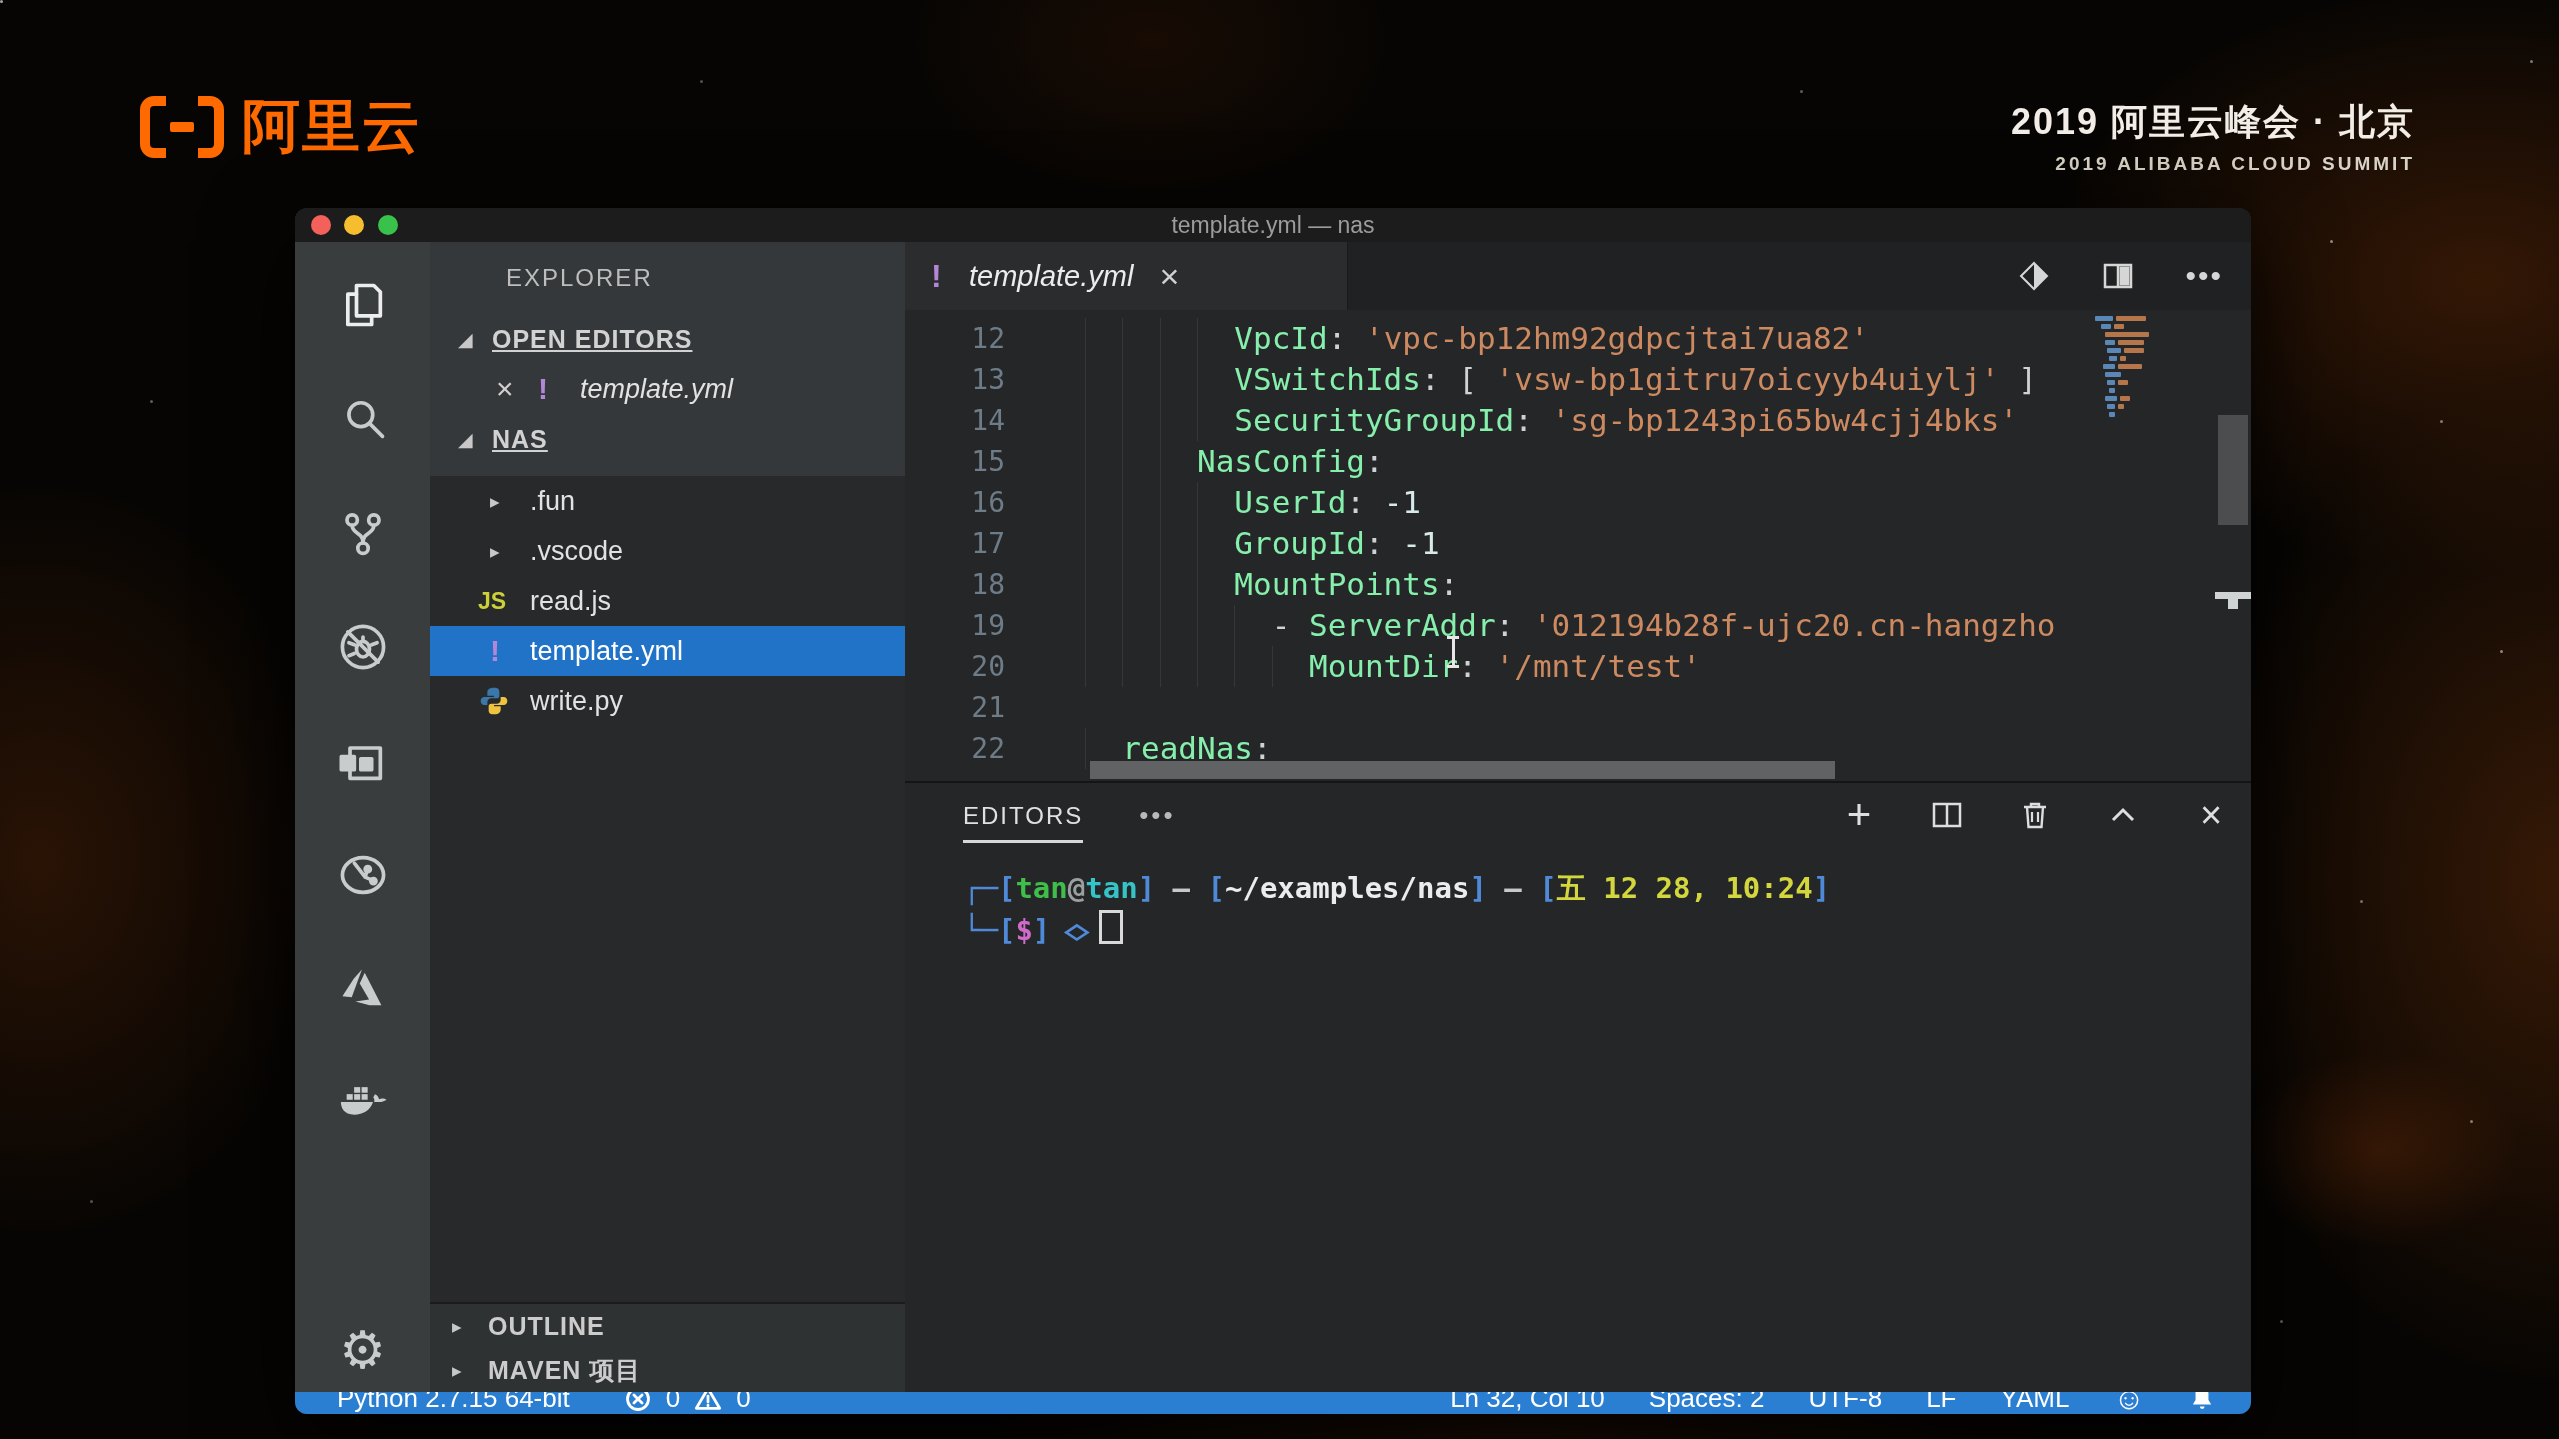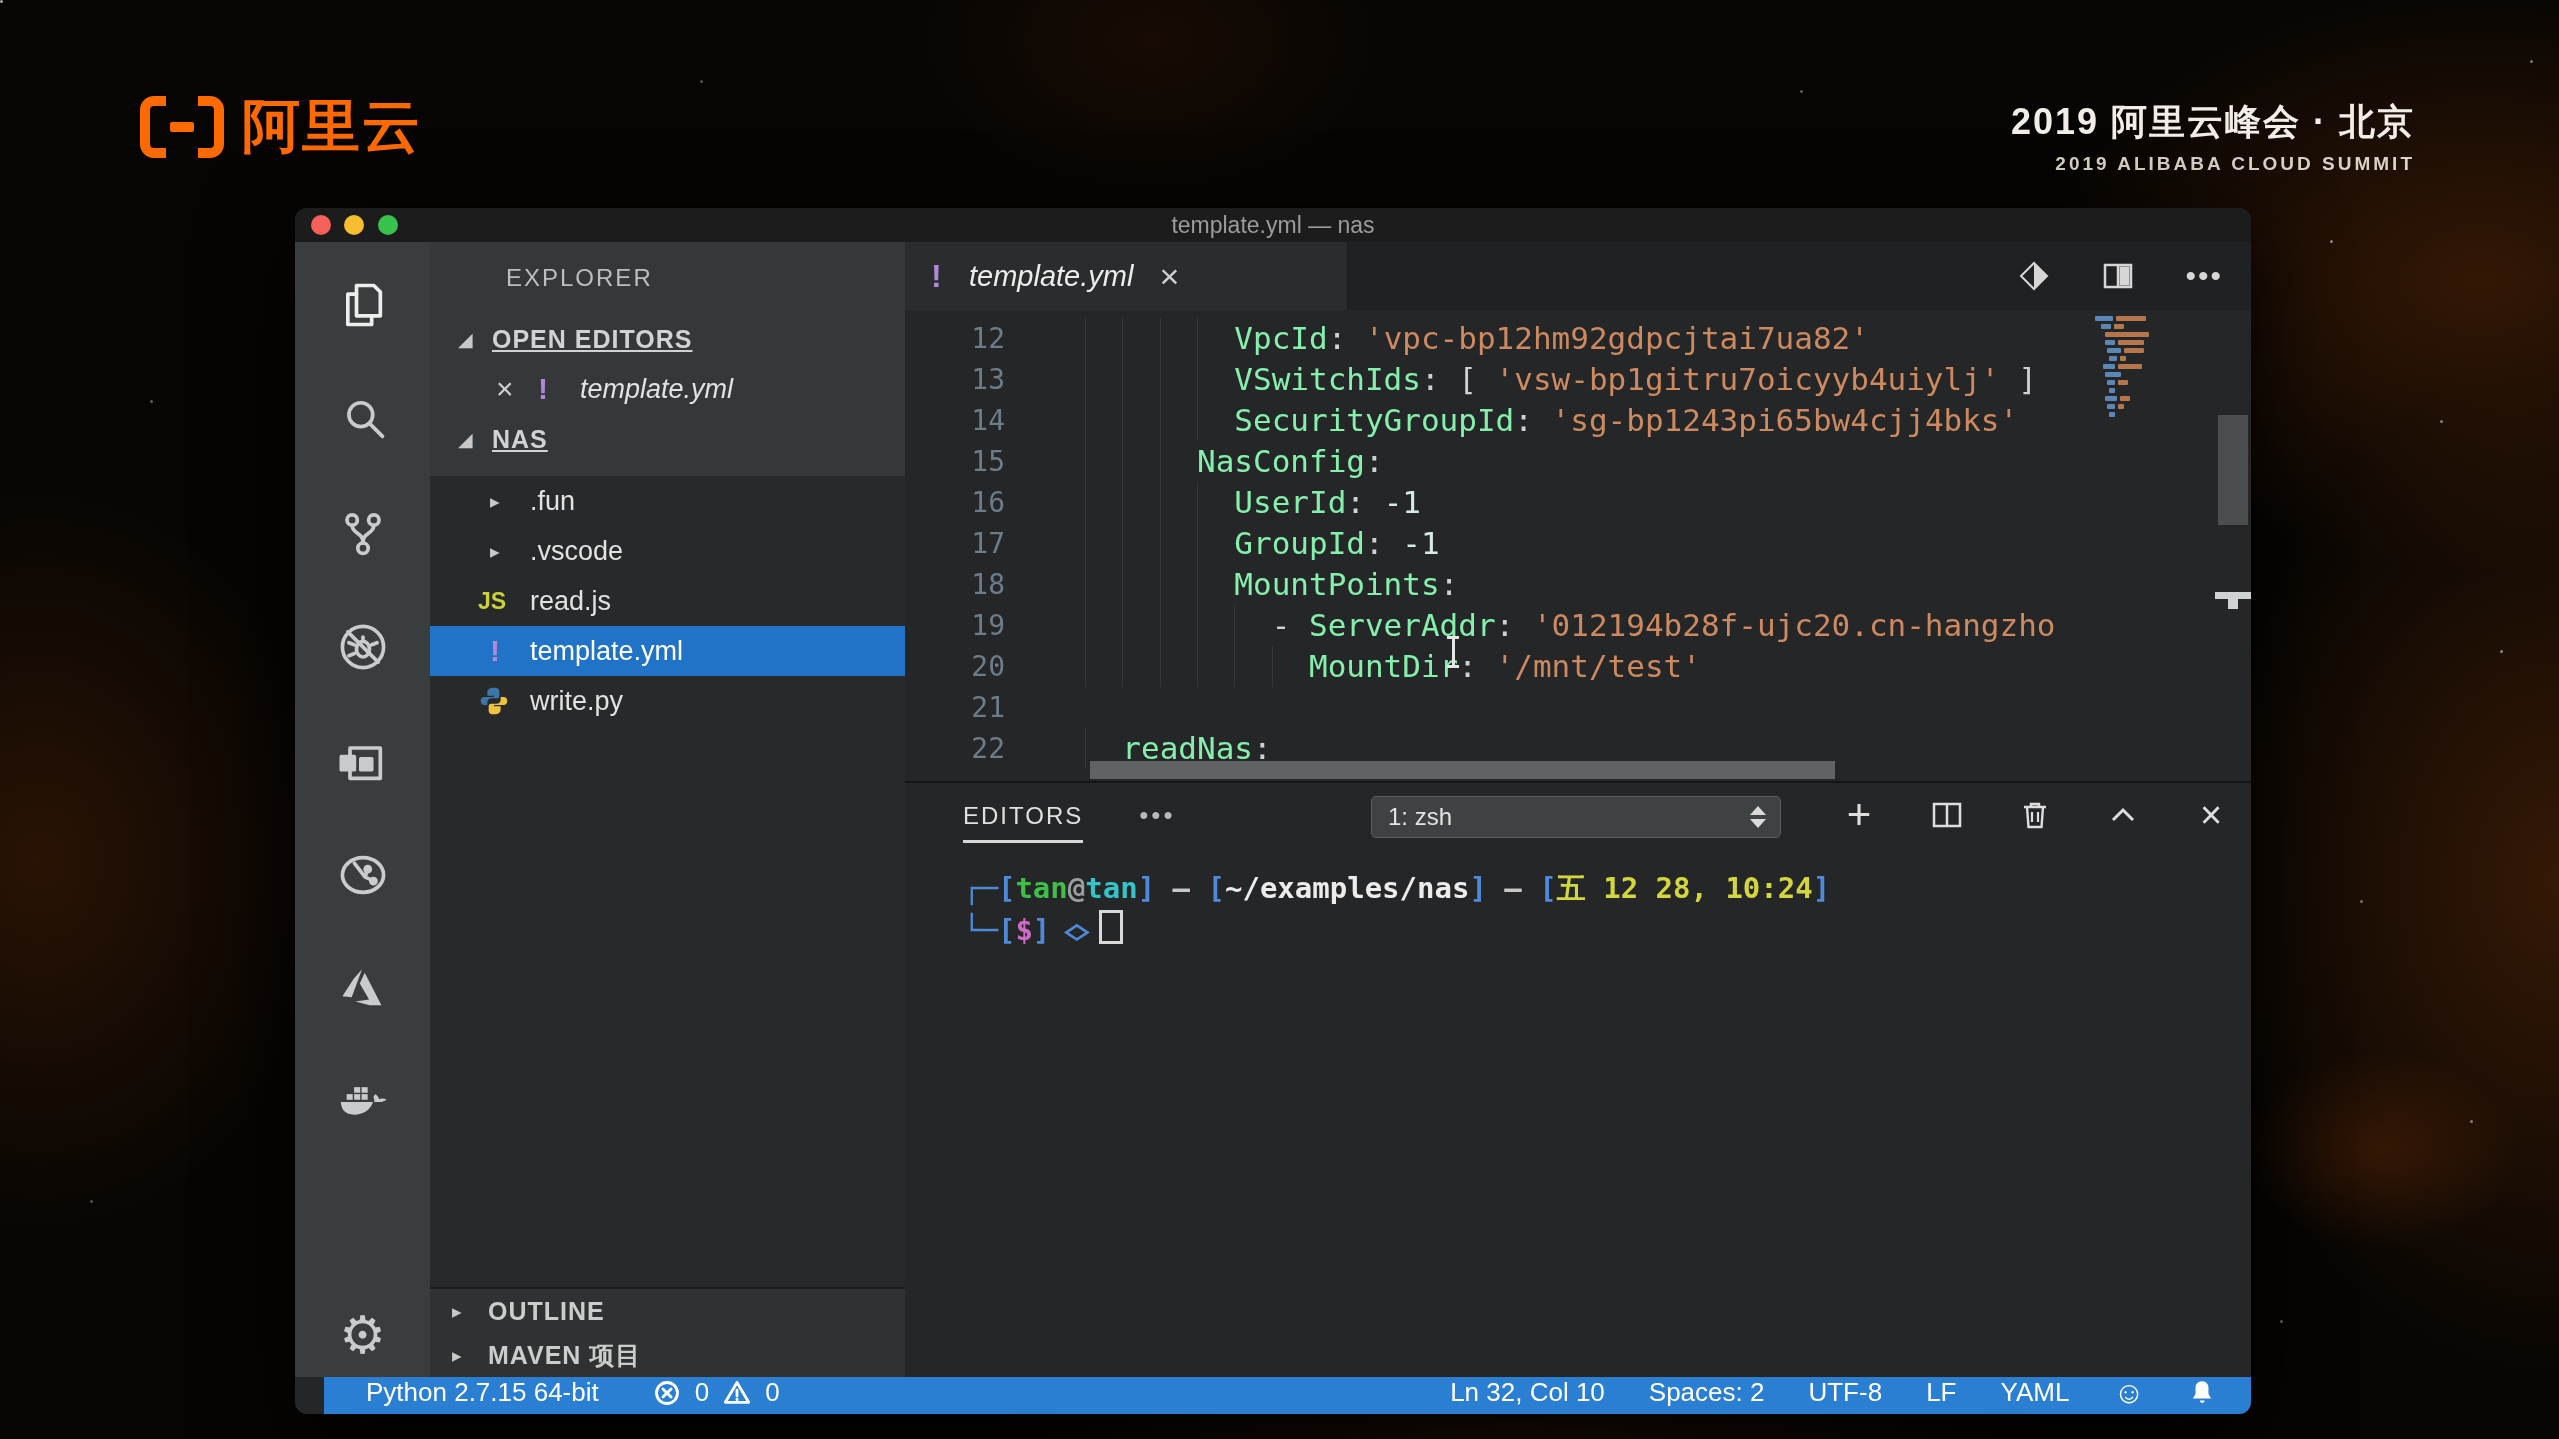--- a/index.html
+++ b/index.html
@@ -105,21 +105,21 @@
   .updown .dn{border-top:9px solid #dadada;}
   .panel-actions{position:absolute;right:24px;top:0;height:64px;display:flex;align-items:center;gap:56px;}
   .panel-actions .ico{width:32px;height:32px;display:flex;align-items:center;justify-content:center;color:#dedede;}
   .panel-actions .txt{font-size:42px;color:#dedede;line-height:1;}
   .term-body{padding:20px 0 0 58px;font-family:"DejaVu Sans Mono","Liberation Mono",monospace;font-size:29px;line-height:42px;font-weight:bold;}
   .t-frame{color:#4f8ad8;} .t-user{color:#3fbf4a;} .t-at{color:#9aa0a0;} .t-host{color:#35c3c7;}
   .t-sep{color:#c8c8c8;} .t-path{color:#ececec;} .t-date{color:#d3d63c;} .t-dollar{color:#cf6bc8;}
   .t-diamond{color:#4f8ad8;display:inline-block;transform:scaleX(1.5);}
   .t-cursor{display:inline-block;width:18px;height:28px;border:3px solid #d9d9d9;vertical-align:-4px;margin-left:14px;}
   
-  .statusbar{height:37px;background:#2b7fd3;color:#fff;display:flex;align-items:flex-start;font-size:26px;flex:0 0 auto;margin-left:29px;}
+  .statusbar{height:22px;background:#2b7fd3;color:#fff;display:flex;align-items:flex-end;font-size:26px;flex:0 0 auto;}
   .st-left{display:flex;align-items:center;gap:14px;padding-left:42px;}
   .st-left .gap{width:26px;}
   .st-right{margin-left:auto;display:flex;align-items:center;gap:44px;padding-right:36px;}
   .st-ico{display:flex;align-items:center;}
   .smiley{font-size:31px;line-height:1;}
   svg.icon{stroke:#c9cccd;stroke-width:1.7;fill:none;stroke-linecap:round;stroke-linejoin:round;}
   svg.wicon{stroke:#fff;stroke-width:2.4;fill:none;stroke-linecap:round;stroke-linejoin:round;}
 </style>
 </head>
 <body>
@@ -372,27 +372,20 @@
           <div class="hscroll"></div>
           <div class="ibeam">
               <b></b>
             </div>
         </div>
 
         <div class="panel">
           <div class="panel-header">
             <span class="panel-title">EDITORS</span>
             <span class="panel-dots">•••</span>
-            <div class="shell-select">
-              <span class="val">1: zsh</span>
-              <span class="updown">
-                  <i class="up"></i>
-                  <i class="dn"></i>
-                </span>
-            </div>
             <div class="panel-actions">
               <span class="ico txt">+</span>
               <span class="ico">
                 <svg width="32" height="32" viewBox="0 0 32 32">
                     <rect x="3" y="5" width="26" height="22" stroke="#dedede" stroke-width="2.5" fill="none"></rect>
                     <path d="M16 5 V27" stroke="#dedede" stroke-width="2.5"></path>
                   </svg>
               </span>
               <span class="ico">
                 <svg width="30" height="32" viewBox="0 0 30 32">

